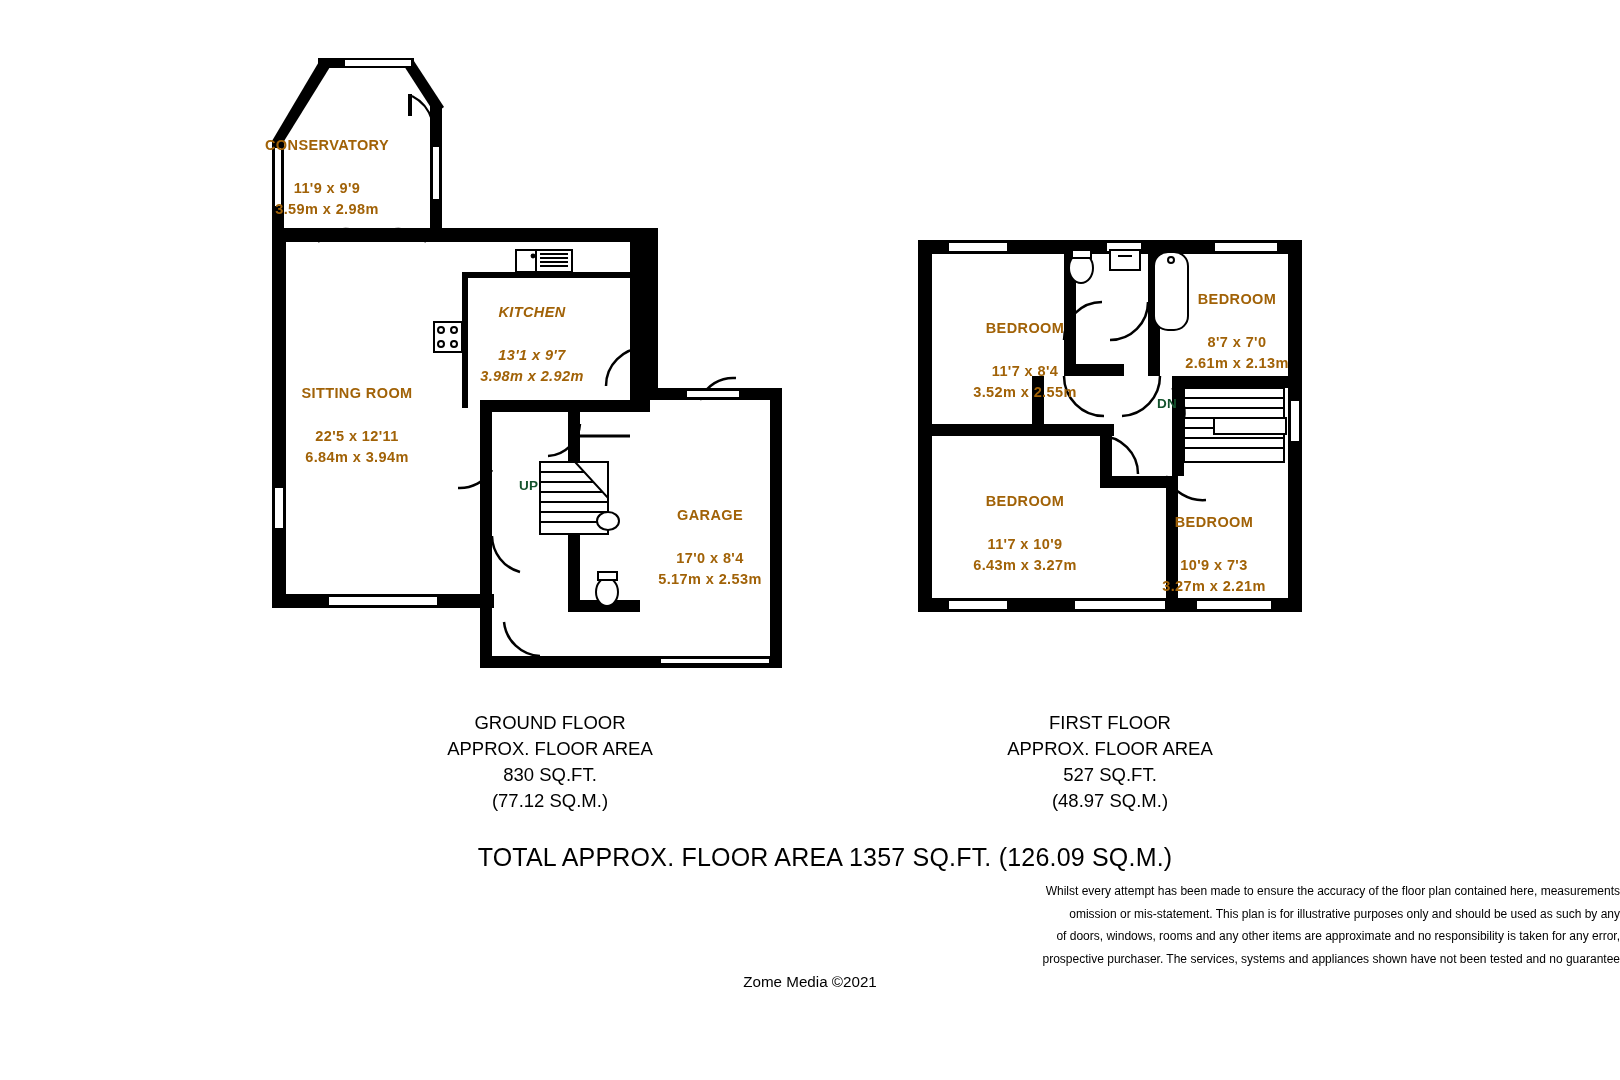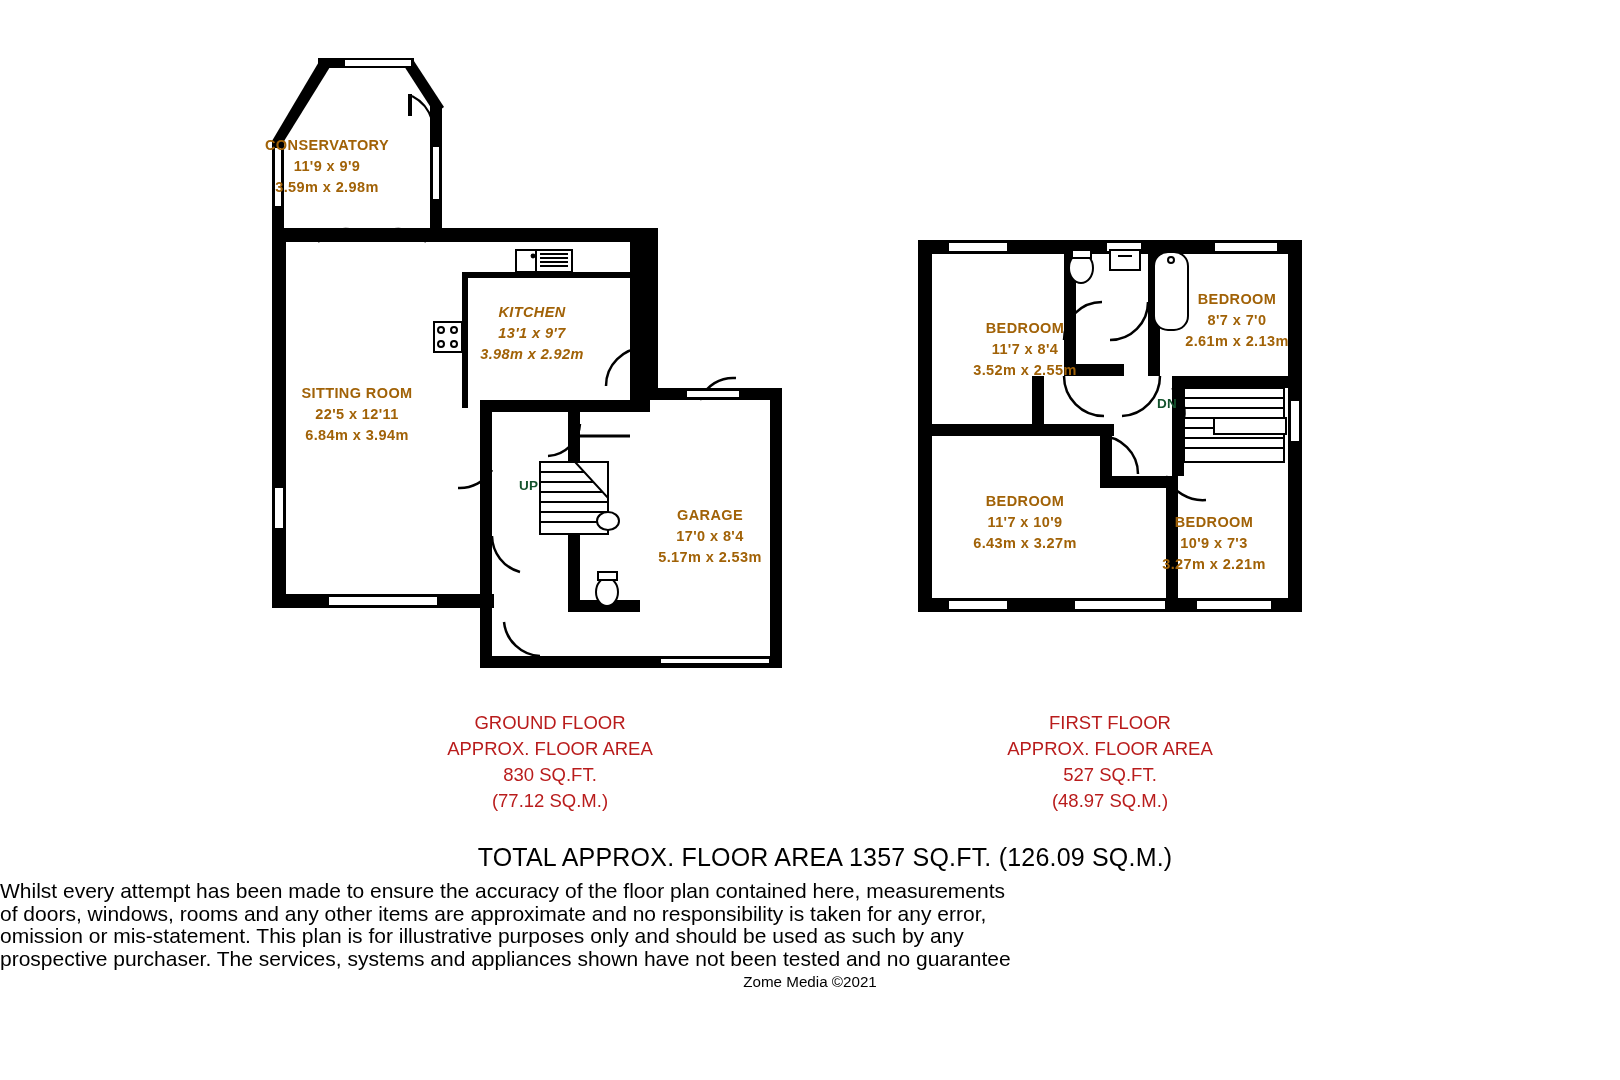--- a/index.html
+++ b/index.html
@@ -25,52 +25,52 @@
     position: absolute;
     text-align: center;
     font-weight: bold;
     font-size: 14.5px;
     line-height: 21px;
     letter-spacing: 0.4px;
     white-space: nowrap;
     color: #a16207;
   }
   .room-label .rname { display: block; }
-  .room-label .rimp  { display: block; }
+  .room-label .rimp  { display: block; margin-top: 22px; }
   .room-label .rmet  { display: block; }
   .tiny-label {
     position: absolute;
     font-weight: bold;
     font-size: 13.5px;
     color: #14532d;
     letter-spacing: 0.3px;
   }
   .floor-caption {
     position: absolute;
     text-align: center;
     font-size: 18.5px;
     line-height: 26px;
-    color: #b91c1c;
+    color: #000000;
     white-space: nowrap;
   }
   .floor-caption span { display: block; }
   .total-area {
     position: absolute;
     width: 100%;
     text-align: center;
     font-size: 25px;
     color: #000;
     letter-spacing: 0.2px;
     padding-left: 15px;
   }
   .disclaimer {
     position: absolute;
     width: 100%;
-    text-align: left;
-    font-size: 21px;
+    text-align: right;
+    font-size: 12px;
     line-height: 22.5px;
     color: #000;
   }
   .disclaimer p { margin: 0; }
   .credit {
     position: absolute;
     width: 100%;
     text-align: center;
     font-size: 15.2px;
     color: #000;
@@ -313,18 +313,18 @@
   <span>FIRST FLOOR</span>
   <span>APPROX. FLOOR AREA</span>
   <span>527 SQ.FT.</span>
   <span>(48.97 SQ.M.)</span>
 </div>
 
 <div class="total-area" style="top:843px;">TOTAL APPROX. FLOOR AREA 1357 SQ.FT. (126.09 SQ.M.)</div>
 
 <div class="disclaimer" style="top:880px;">
   <p>Whilst every attempt has been made to ensure the accuracy of the floor plan contained here, measurements</p>
+  <p>omission or mis-statement. This plan is for illustrative purposes only and should be used as such by any</p>
   <p>of doors, windows, rooms and any other items are approximate and no responsibility is taken for any error,</p>
-  <p>omission or mis-statement. This plan is for illustrative purposes only and should be used as such by any</p>
   <p>prospective purchaser. The services, systems and appliances shown have not been tested and no guarantee</p>
 </div>
 
 <div class="credit" style="top:973px;">Zome Media ©2021</div>
 
 </body></html>

